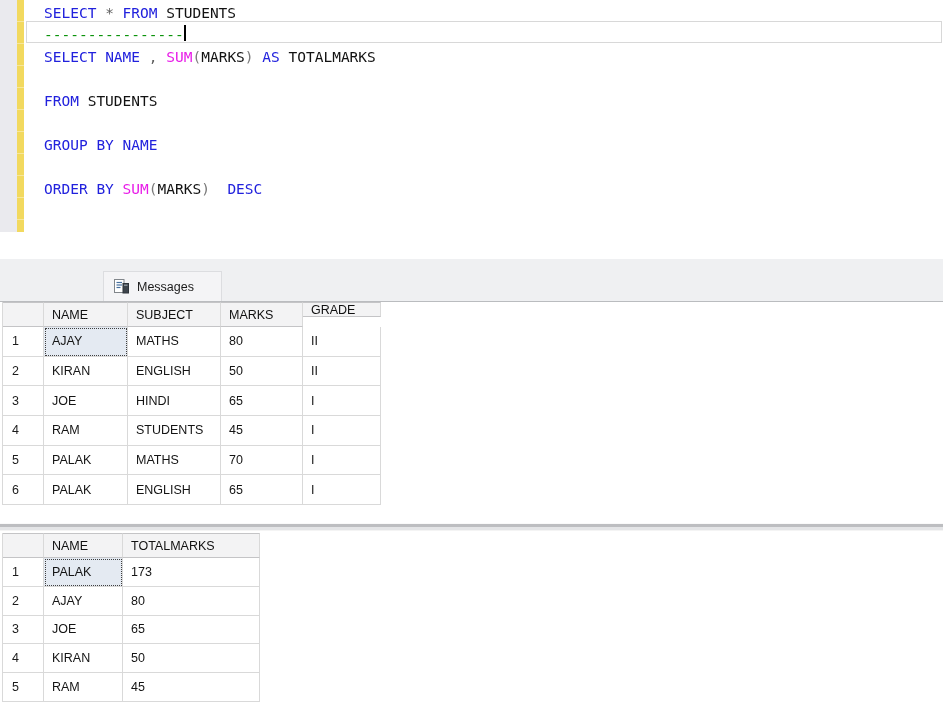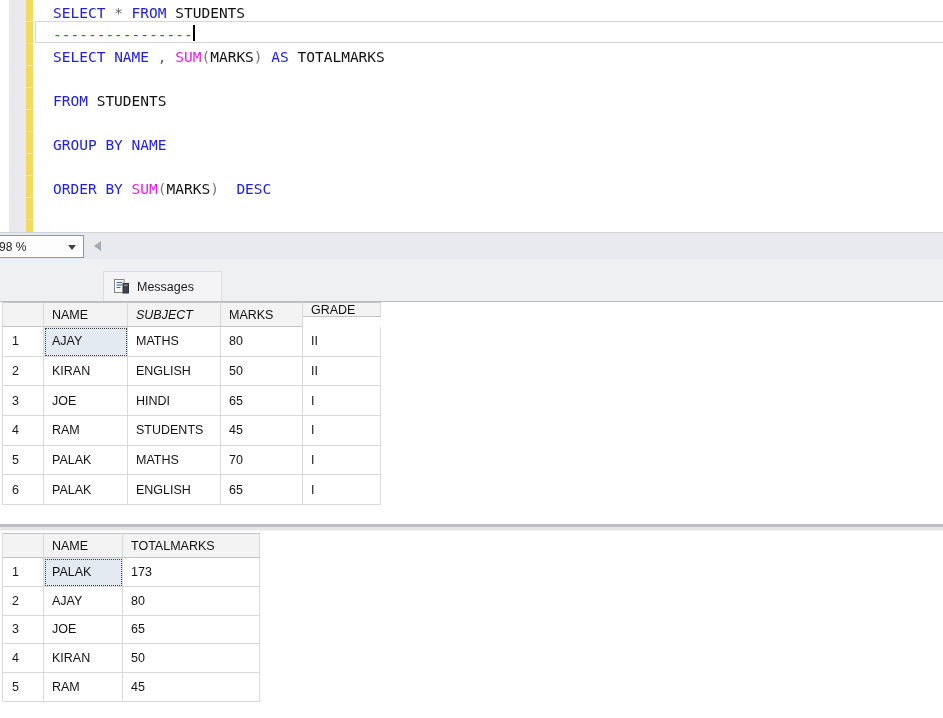--- a/index.html
+++ b/index.html
@@ -1,21 +1,21 @@
 <!DOCTYPE html>
 <html style="--keyword: #2121dd; --function: #e81ce8; --comment: #0b930b; --operator: #5f5f5f; --paren: #7a7a7a; --selected_cell_bg: #e4eaf2; --change_bar: #f2d95f;"><head>
 <meta charset="utf-8">
 <style>
   * { margin:0; padding:0; box-sizing:border-box; }
   html,body { width:943px; height:718px; }
   body { font-family:"Liberation Sans", sans-serif; background:#fff; overflow:hidden; }
   .screen { position:relative; width:943px; height:718px; background:#fff; overflow:hidden; }
 
   
-  .editor { position:absolute; left:9px; top:0; width:808px; height:232px; background:#fff; }
+  .editor { position:absolute; left:0; top:0; width:808px; height:232px; background:#fff; }
   .gutter { position:absolute; left:0; top:0; width:17px; height:232px; background:#eaeaee; }
   .changebar { position:absolute; left:17px; top:0; width:7px; height:232px;
     background:repeating-linear-gradient(#f2d95f 0 21px, #f8e79b 21px 22px); }
   .curline { position:absolute; left:26px; top:21px; width:916px; height:22px;
     border:1px solid #d8d8d8; background:#fff; }
   .code { position:absolute; left:44px; top:2px;
     font-family:"DejaVu Sans Mono", monospace; font-size:14.5px; white-space:pre; }
   .cline { height:22px; line-height:22px; }
   .tok-kw { color:var(--keyword,#2121dd); }
   .tok-fn { color:var(--function,#e81ce8); }
@@ -69,29 +69,20 @@
 <div class="screen">
 
   <div class="editor">
     <div class="gutter"></div>
     <div class="changebar"></div>
     <div class="curline"></div>
     <div class="code"><div class="cline"><span class="tok-kw">SELECT</span><span class="tok-tx"> </span><span class="tok-op">*</span><span class="tok-tx"> </span><span class="tok-kw">FROM</span><span class="tok-tx"> STUDENTS</span></div><div class="cline"><span class="tok-cm">----------------</span></div><div class="cline"><span class="tok-kw">SELECT</span><span class="tok-tx"> </span><span class="tok-kw">NAME</span><span class="tok-tx"> </span><span class="tok-op">,</span><span class="tok-tx"> </span><span class="tok-fn">SUM</span><span class="tok-pr">(</span><span class="tok-tx">MARKS</span><span class="tok-pr">)</span><span class="tok-tx"> </span><span class="tok-kw">AS</span><span class="tok-tx"> TOTALMARKS</span></div><div class="cline"></div><div class="cline"><span class="tok-kw">FROM</span><span class="tok-tx"> STUDENTS</span></div><div class="cline"></div><div class="cline"><span class="tok-kw">GROUP BY</span><span class="tok-tx"> </span><span class="tok-kw">NAME</span></div><div class="cline"></div><div class="cline"><span class="tok-kw">ORDER BY</span><span class="tok-tx"> </span><span class="tok-fn">SUM</span><span class="tok-pr">(</span><span class="tok-tx">MARKS</span><span class="tok-pr">)</span><span class="tok-tx">  </span><span class="tok-kw">DESC</span></div></div>
     <div class="caret"></div>
   </div>
 
-  <div class="statusrow">
-    <div class="zoombox">
-      <span>98 %</span>
-      <span class="dd"></span>
-    </div>
-    <div class="hscroll">
-      <span class="scroll-left"></span>
-    </div>
-  </div>
 
   <div class="tabstrip">
     <div class="tab inactive">
       <span style="display:inline-flex;">
         <svg width="17" height="17" viewBox="0 0 17 17">
           <rect x="1.5" y="1.5" width="9.5" height="13" fill="#fff" stroke="#81868b"></rect>
           <line x1="3.5" y1="4.5" x2="9" y2="4.5" stroke="#46709e" stroke-width="1.2"></line>
           <line x1="3.5" y1="7" x2="9" y2="7" stroke="#46709e" stroke-width="1.2"></line>
           <line x1="3.5" y1="9.5" x2="7.5" y2="9.5" stroke="#46709e" stroke-width="1.2"></line>
           <rect x="10" y="5.5" width="5.5" height="9.5" fill="#3e454c" stroke="#2e343a"></rect>
@@ -100,21 +91,21 @@
       </span>
       <span>Messages</span>
     </div>
   </div>
   <div class="panel-line"></div>
 
   <div class="grid" style="left:2px; top:302px;">
       <div class="grow ghead">
         <div class="gcell" style="width: 41px; height: 25px;"></div>
         <div class="gcell" style="width: 84px; height: 25px;">NAME</div>
-        <div class="gcell" style="width: 93px; height: 25px; font-style: italic;">SUBJECT</div>
+        <div class="gcell" style="width: 93px; height: 25px;">SUBJECT</div>
         <div class="gcell" style="width: 82px; height: 25px;">MARKS</div>
         <div class="gcell" style="width: 78px; height: 15px;">GRADE</div>
       </div>
       <div class="grow">
         <div class="gcell rownum" style="width: 41px; height: 29.7px;">1</div>
         <div class="gcell sel" style="width: 84px; height: 29.7px;">AJAY</div>
         <div class="gcell" style="width: 93px; height: 29.7px;">MATHS</div>
         <div class="gcell" style="width: 82px; height: 29.7px;">80</div>
         <div class="gcell" style="width: 78px; height: 29.7px;">II</div>
       </div>

